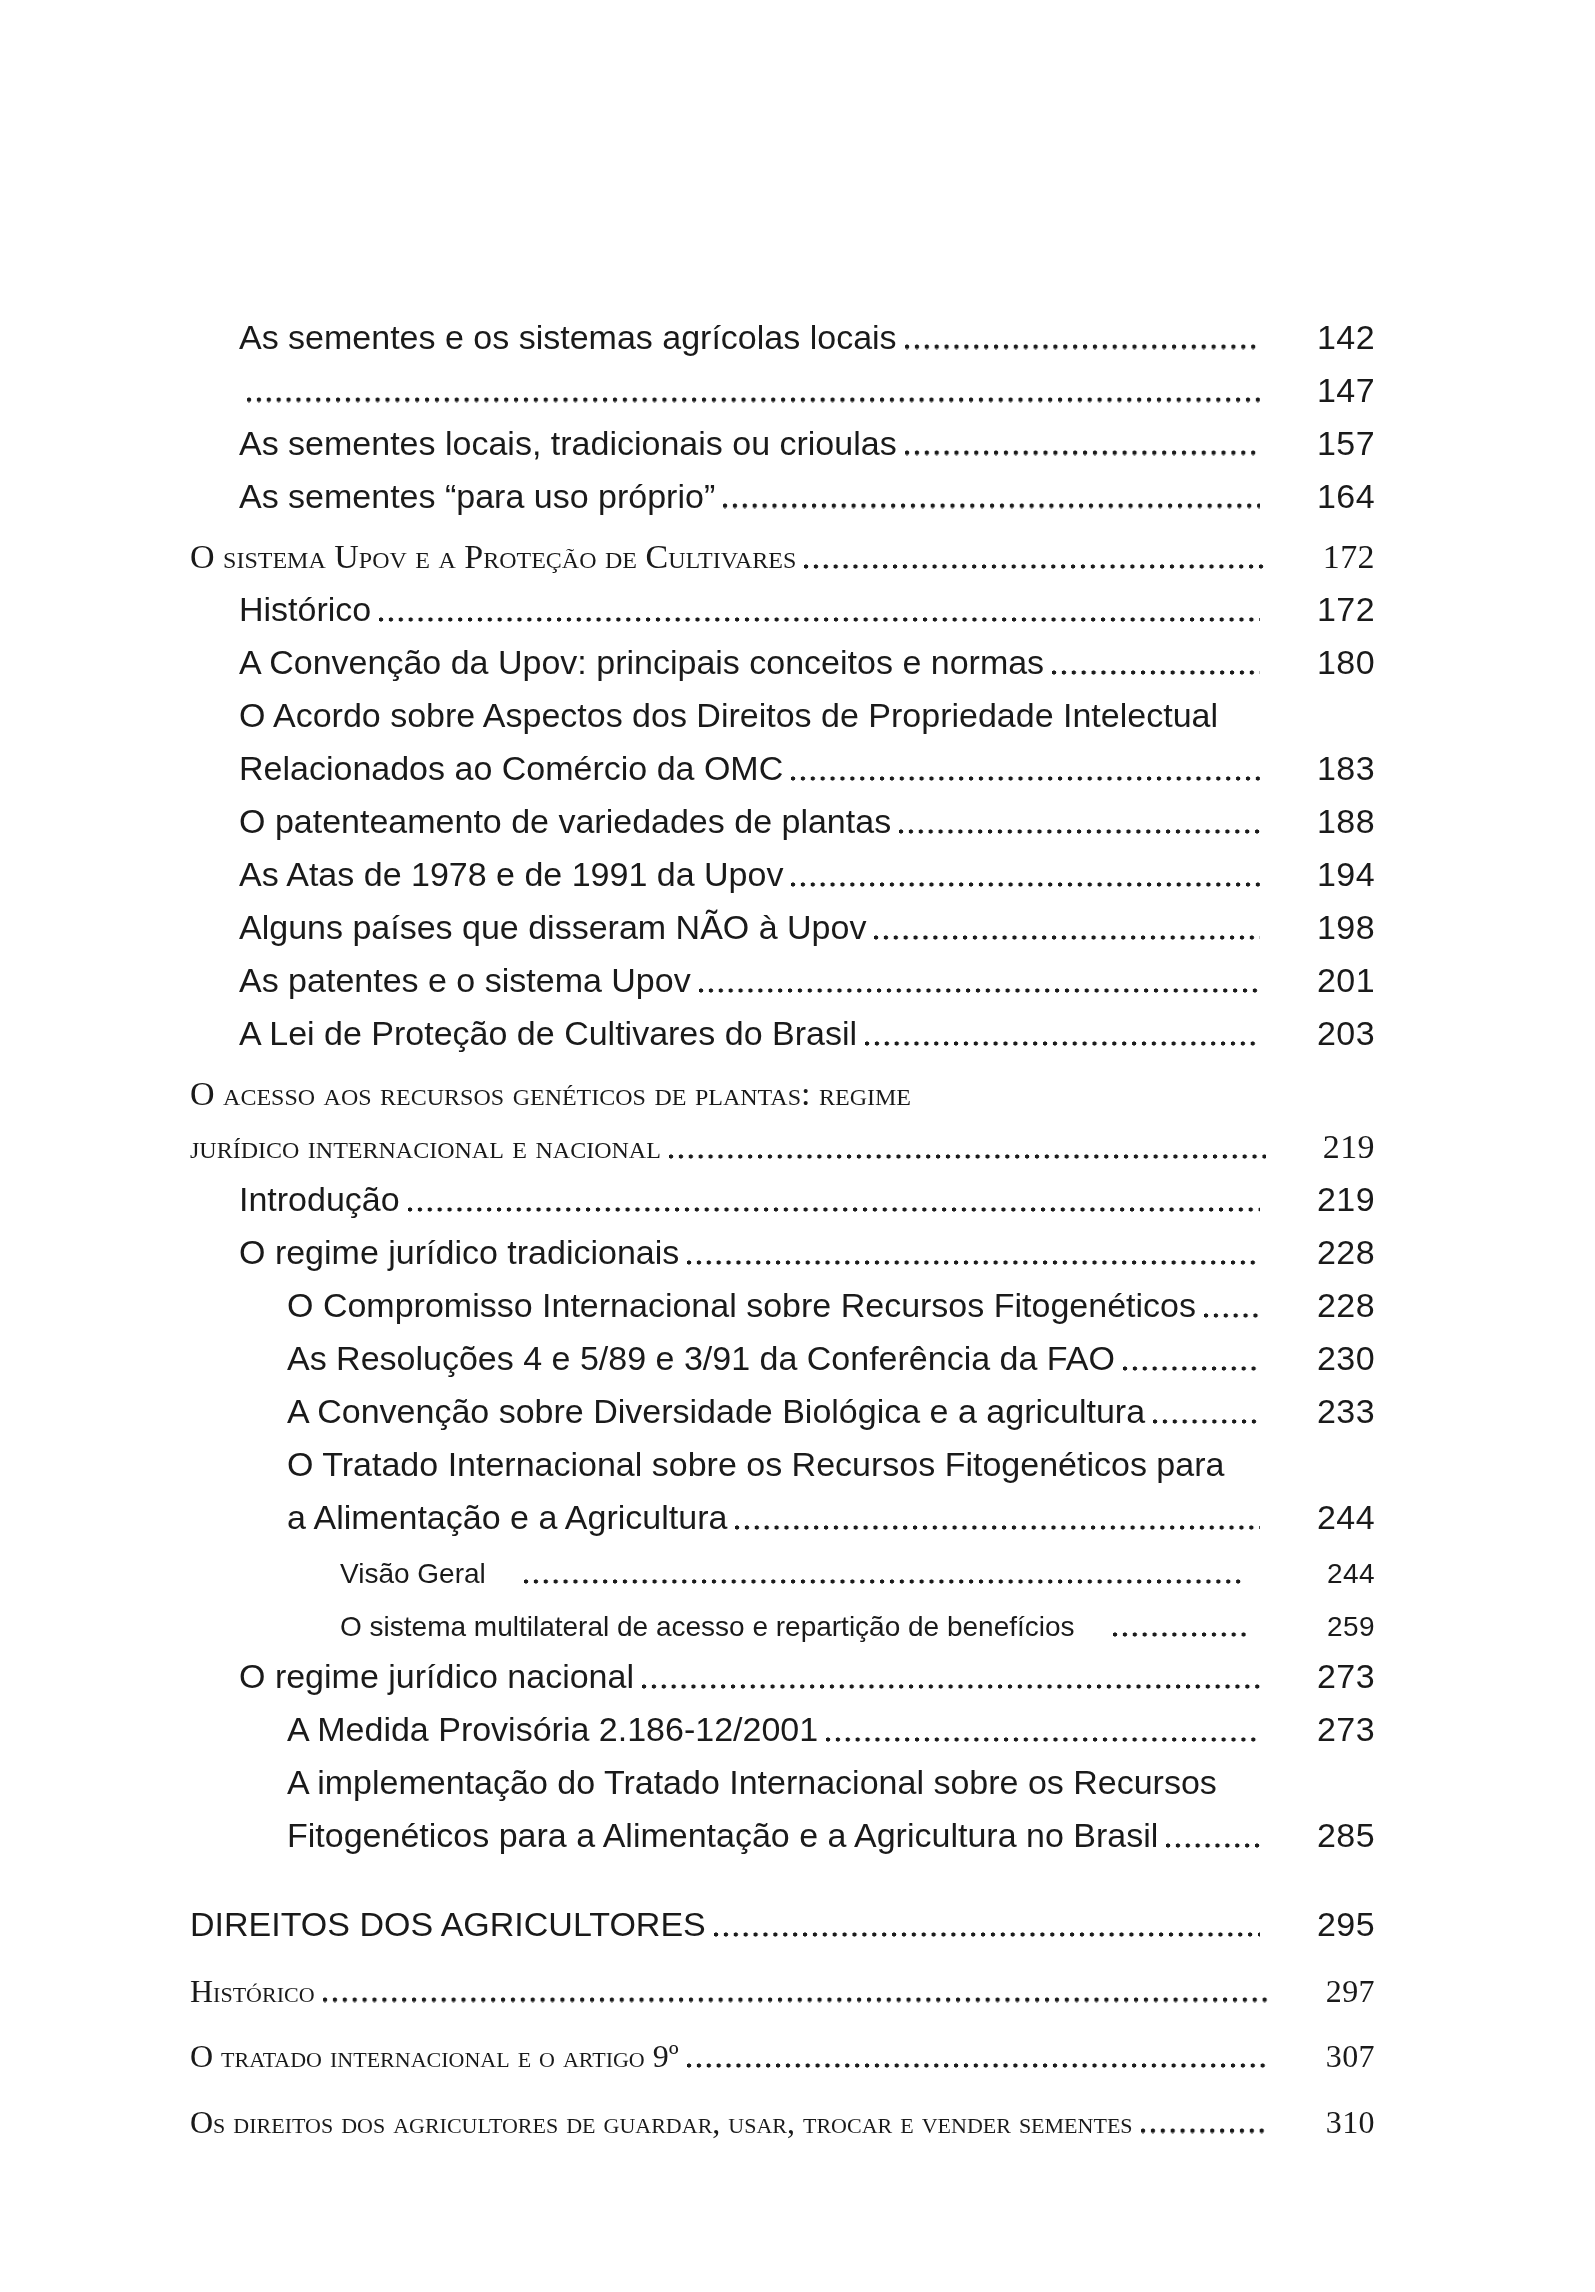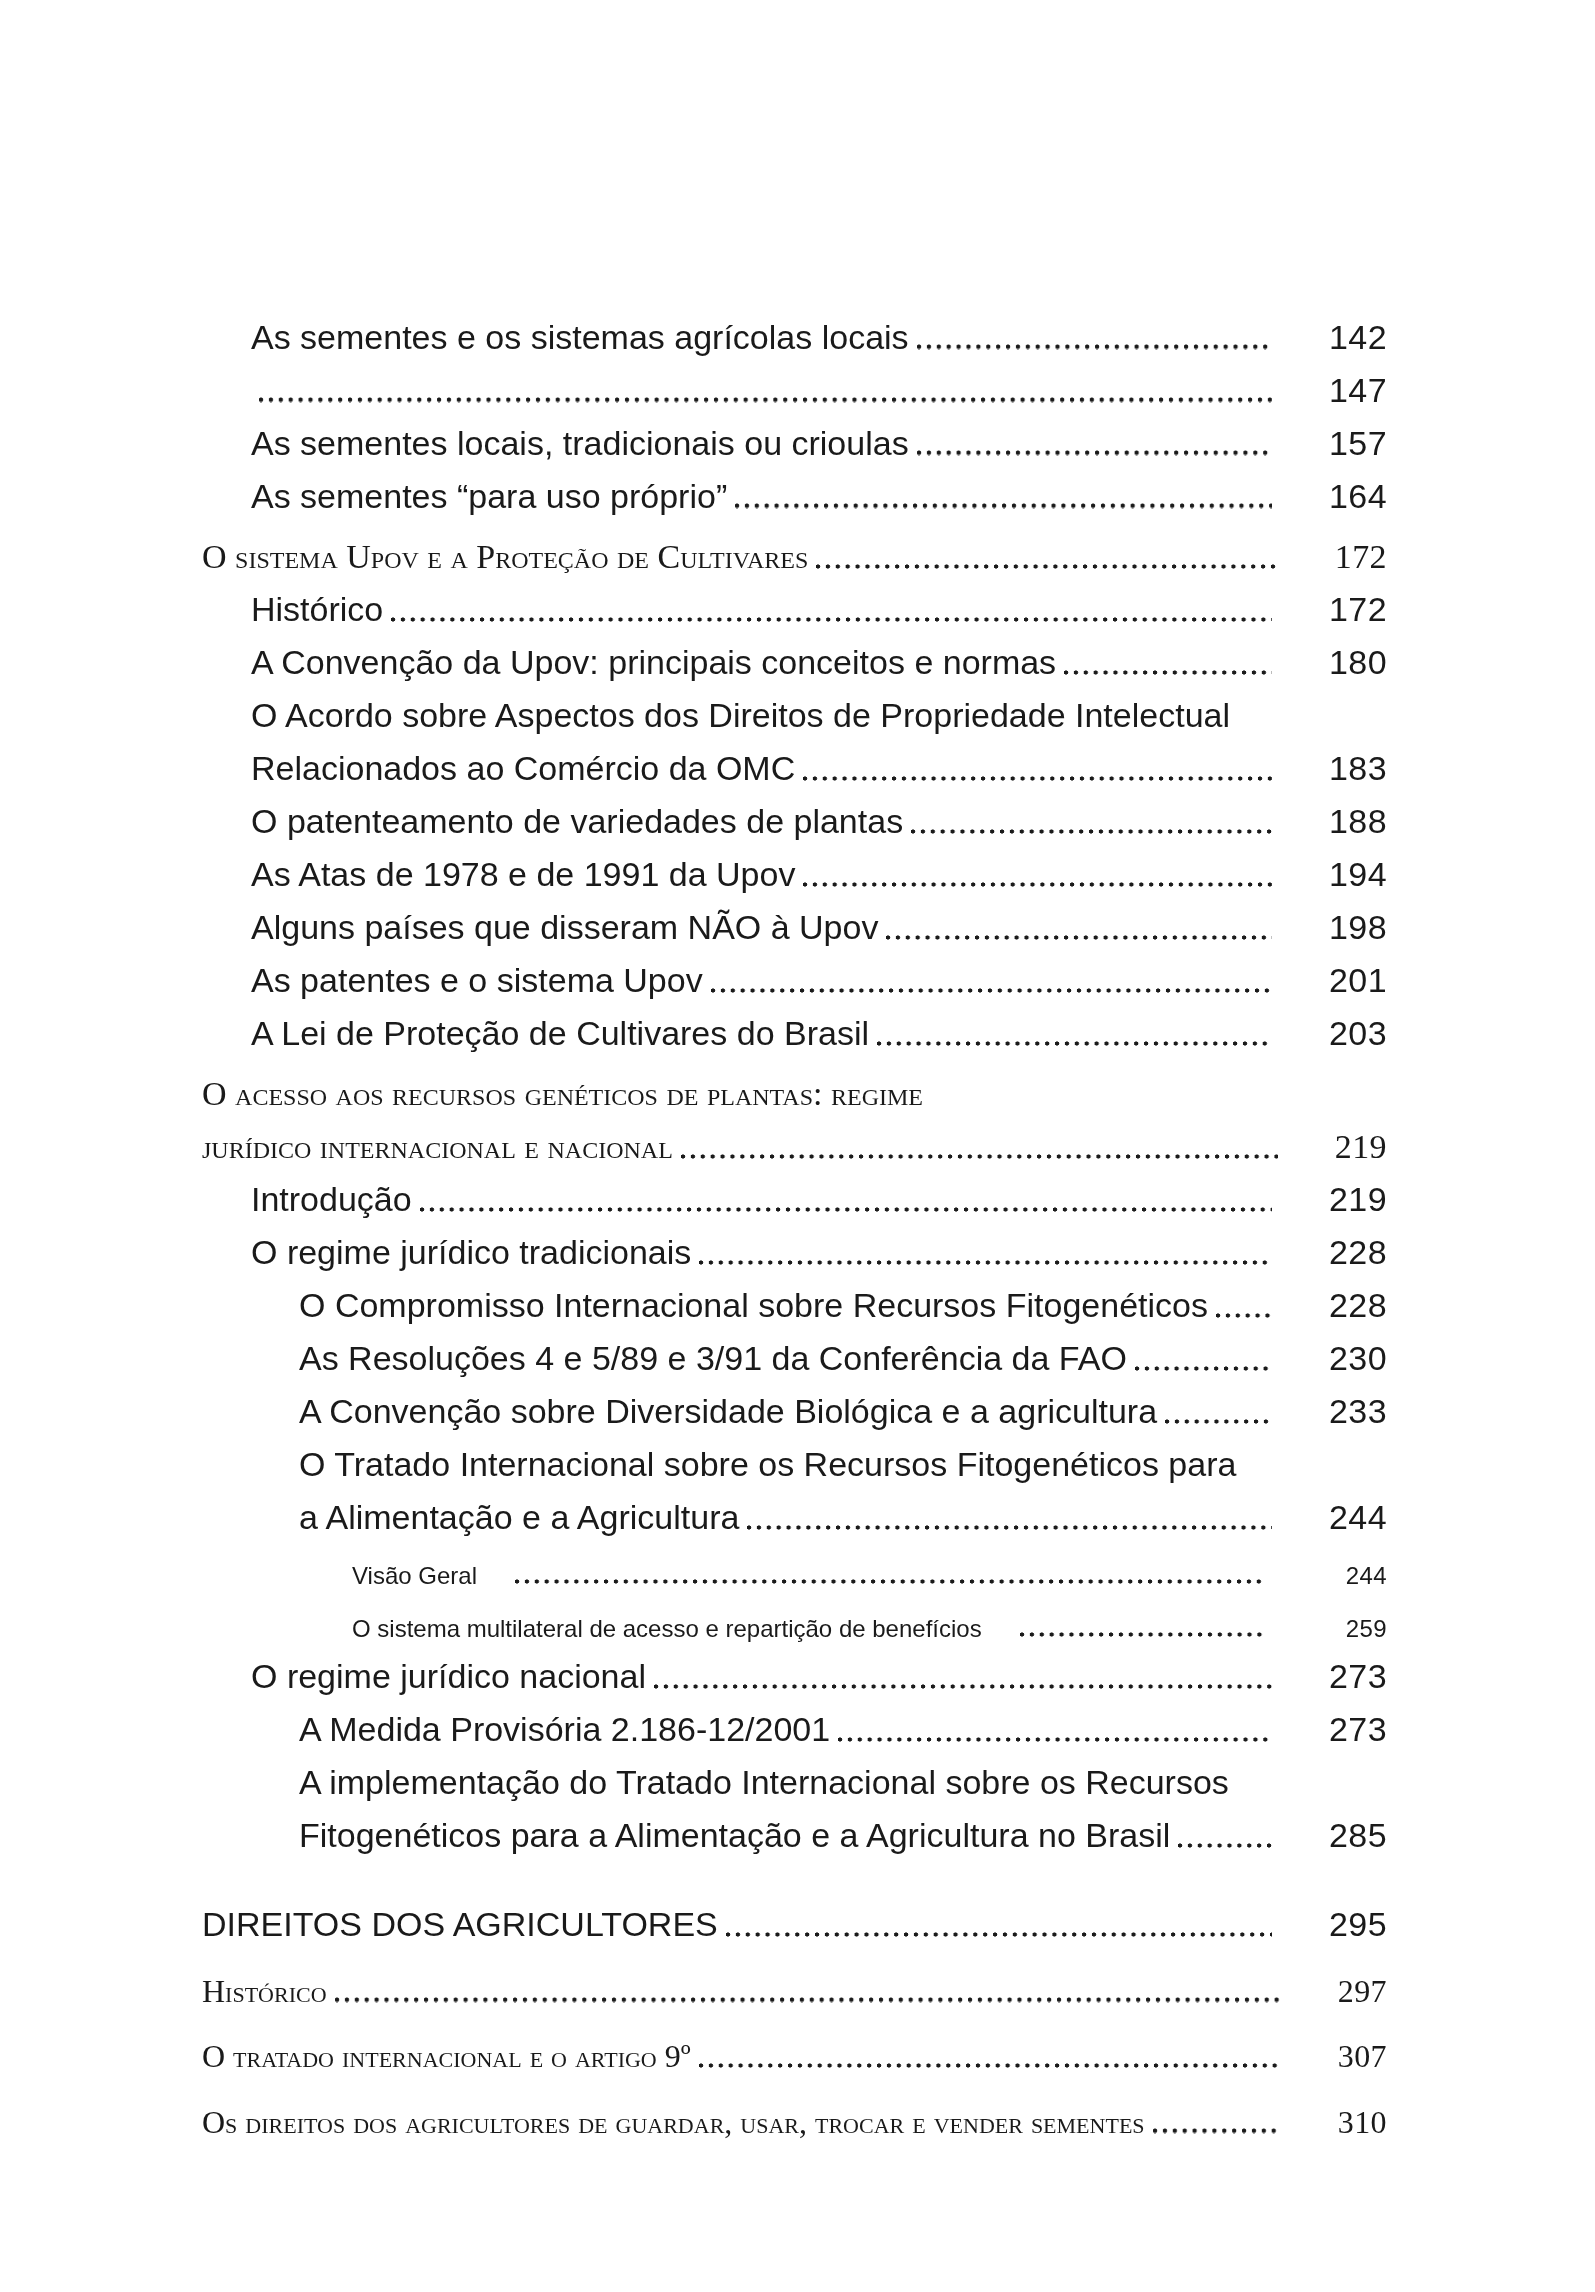--- a/index.html
+++ b/index.html
@@ -17,21 +17,21 @@
     font-family:"Liberation Sans","DejaVu Sans",sans-serif;
     color:var(--ink);
   }
   .page{
     position:relative;
     width:1595px;height:2293px;
     background:var(--page-bg);
   }
   .toc{
     position:absolute;
-    left:202px;top:303px;
+    left:190px;top:303px;
     width:1185px;
   }
   .row{
     display:flex;
     align-items:flex-end;
     height:53px;
     font-size:34px;
     line-height:1.1;
   }
   .row .txt{white-space:nowrap;}
@@ -57,21 +57,21 @@
   .chapter-sp{margin-top:12.5px;font-size:32px;}
   .chapter-bold{
     font-weight:normal;
     margin-top:36px;
     padding-left:0;
   }
   .l1{padding-left:49px;}
   .l2{padding-left:97px;}
   .l3{
     padding-left:150px;
-    font-size:24px;
+    font-size:28px;
     gap:24px;
   }
   .l3 .leader{margin-left:14.3px;margin-bottom:5.4px;}
 </style>
 </head>
 <body>
 
 <div class="page">
   <div class="toc">
       <div class="row l1">

